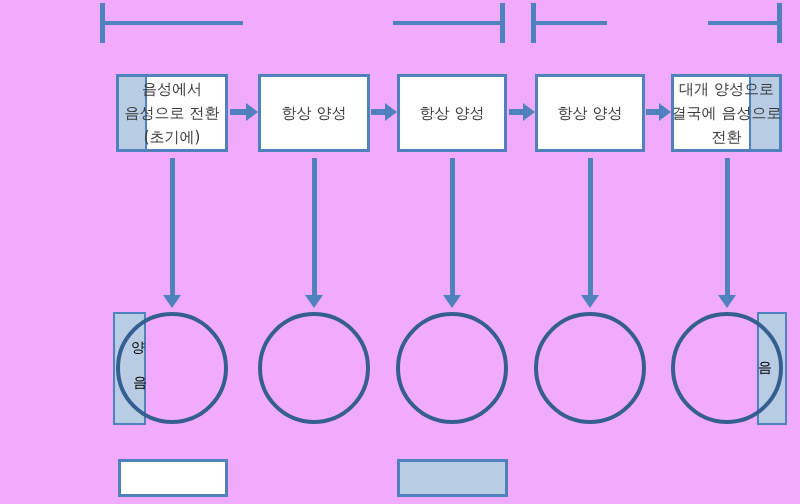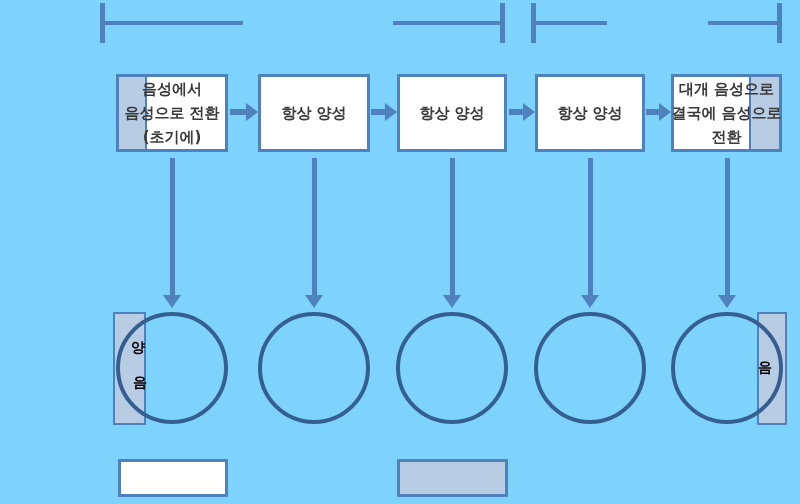--- a/index.html
+++ b/index.html
@@ -1,17 +1,17 @@
 <!DOCTYPE html>
 <html><head>
 <meta charset="utf-8">
 <style>
   html,body{margin:0;padding:0;}
   body{background:#000;font-family:"DejaVu Sans",sans-serif;}
-  #canvas{position:relative;width:800px;height:504px;background:#7dd3fc;overflow:hidden;font-weight:bold;}
+  #canvas{position:relative;width:800px;height:504px;background:#f0abfc;overflow:hidden;}
 
   
   .tl-tick{position:absolute;top:3px;width:5px;height:40px;background:#4f81bd;}
   .tl-line{position:absolute;top:21px;height:4px;background:#4f81bd;}
 
   
   .box{position:absolute;top:74px;height:78px;background:#ffffff;
        border:3px solid #4f81bd;box-sizing:border-box;}
   .box .strip{position:absolute;top:0;bottom:0;background:#b8cce4;z-index:1;}
   .box .strip.left{left:0;width:26px;border-right:2px solid #4f81bd;}
@@ -81,21 +81,21 @@
     </div>
   </div>
   <div class="box" style="left:535px;width:110px">
     <div class="lines">
       <span>항상 양성</span>
     </div>
   </div>
   <div class="box" style="left:671px;width:111px">
     <div class="strip right"></div>
     <div class="lines">
-      <span>대개 음성으로</span>
+      <span>대개 양성으로</span>
       <span>결국에 음성으로</span>
       <span>전환</span>
     </div>
   </div>
 
   <div>
     <div class="h-shaft" style="left:230px;width:17px"></div>
     <div class="h-head" style="left:246px"></div>
   </div>
   <div>

